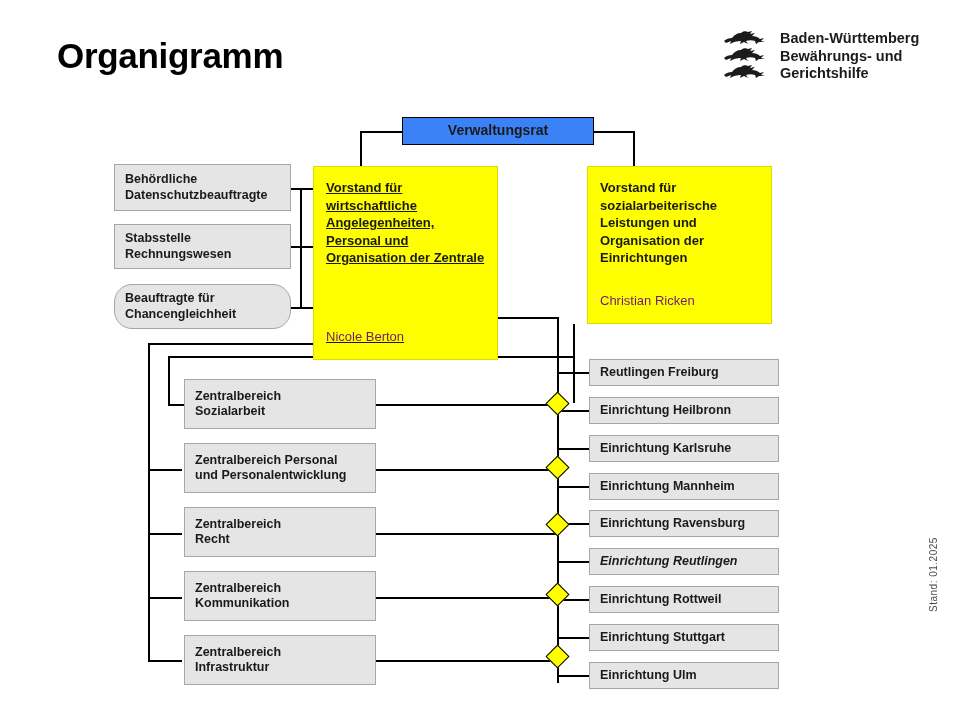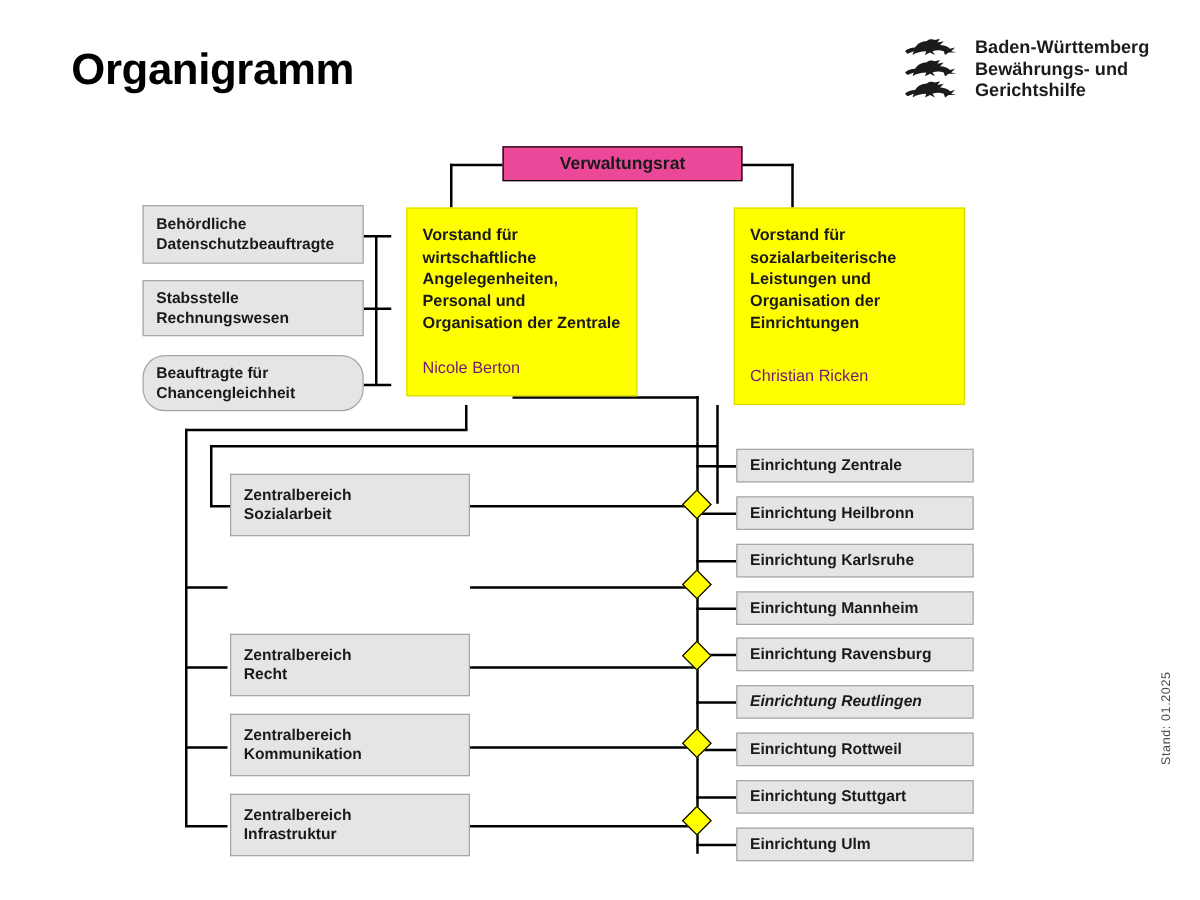--- a/index.html
+++ b/index.html
@@ -48,21 +48,21 @@
   
   .node{
     position:absolute;box-sizing:border-box;
     display:flex;flex-direction:column;justify-content:center;
     font-size:12.5px;font-weight:bold;color:#1a1a1a;
     line-height:15.5px;
     padding:6px 10px;
     white-space:pre-line;
   }
   .node.gray{
-    background:#ec4899;border:1.5px solid #000000;
+    background:#3b82f6;border:1.5px solid #000000;
     font-size:14px;text-align:center;
     align-items:center;justify-content:center;
   }
   .node.board{
     background:#ffff00;border:1px solid #dcdc00;
     font-size:13px;line-height:17.5px;
     padding:12px 12px;
     justify-content:flex-start;
   }
   .node.pale{
@@ -156,47 +156,49 @@
   <div class="ln lnh" style="left:376px;top:660px;width:182px;"></div>
 
   <div class="diamond" style="left:549px;top:395px;"></div>
   <div class="diamond" style="left:549px;top:459px;"></div>
   <div class="diamond" style="left:549px;top:516px;"></div>
   <div class="diamond" style="left:549px;top:586px;"></div>
   <div class="diamond" style="left:549px;top:648px;"></div>
 
   <div class="node gray" style="left:402px;top:117px;width:192px;height:28px;">Verwaltungsrat</div>
 
-  <div class="node board" style="left:325px;top:166px;width:185px;height:151px;">
+  <div class="node board" style="left:313px;top:166px;width:185px;height:194px;text-decoration:underline;">
     <div>Vorstand für wirtschaftliche Angelegenheiten, Personal und Organisation der Zentrale</div>
     <div class="board-person">Nicole Berton</div>
   </div>
 
   <div class="node board" style="left:587px;top:166px;width:185px;height:158px;">
     <div>Vorstand für sozialarbeiterische Leistungen und Organisation der Einrichtungen</div>
     <div class="board-person">Christian Ricken</div>
   </div>
 
   <div class="node pale" style="left:114px;top:164px;width:177px;height:47px;">Behördliche
 Datenschutzbeauftragte</div>
   <div class="node pale" style="left:114px;top:224px;width:177px;height:45px;">Stabsstelle
 Rechnungswesen</div>
   <div class="node pale" style="left:114px;top:284px;width:177px;height:45px;border-radius:18px;">Beauftragte für
 Chancengleichheit</div>
 
   <div class="node pale" style="left:184px;top:379px;width:192px;height:50px;">Zentralbereich
 Sozialarbeit</div>
+  <div class="node pale" style="left:184px;top:443px;width:192px;height:50px;">Zentralbereich Personal
+und Personalentwicklung</div>
   <div class="node pale" style="left:184px;top:507px;width:192px;height:50px;">Zentralbereich
 Recht</div>
   <div class="node pale" style="left:184px;top:571px;width:192px;height:50px;">Zentralbereich
 Kommunikation</div>
   <div class="node pale" style="left:184px;top:635px;width:192px;height:50px;">Zentralbereich
 Infrastruktur</div>
 
-  <div class="node pale" style="left:589px;top:359px;width:190px;height:27px;">Einrichtung Zentrale</div>
+  <div class="node pale" style="left:589px;top:359px;width:190px;height:27px;">Reutlingen Freiburg</div>
   <div class="node pale" style="left:589px;top:397px;width:190px;height:27px;">Einrichtung Heilbronn</div>
   <div class="node pale" style="left:589px;top:435px;width:190px;height:27px;">Einrichtung Karlsruhe</div>
   <div class="node pale" style="left:589px;top:473px;width:190px;height:27px;">Einrichtung Mannheim</div>
   <div class="node pale" style="left:589px;top:510px;width:190px;height:27px;">Einrichtung Ravensburg</div>
   <div class="node pale" style="left:589px;top:548px;width:190px;height:27px;font-style:italic;">Einrichtung Reutlingen</div>
   <div class="node pale" style="left:589px;top:586px;width:190px;height:27px;">Einrichtung Rottweil</div>
   <div class="node pale" style="left:589px;top:624px;width:190px;height:27px;">Einrichtung Stuttgart</div>
   <div class="node pale" style="left:589px;top:662px;width:190px;height:27px;">Einrichtung Ulm</div>
 
 </div>

